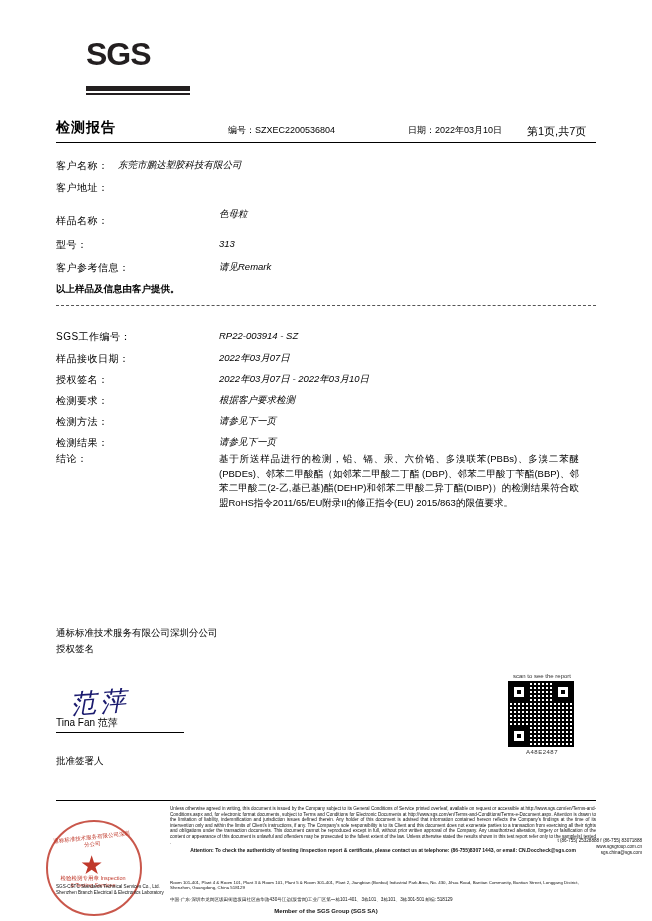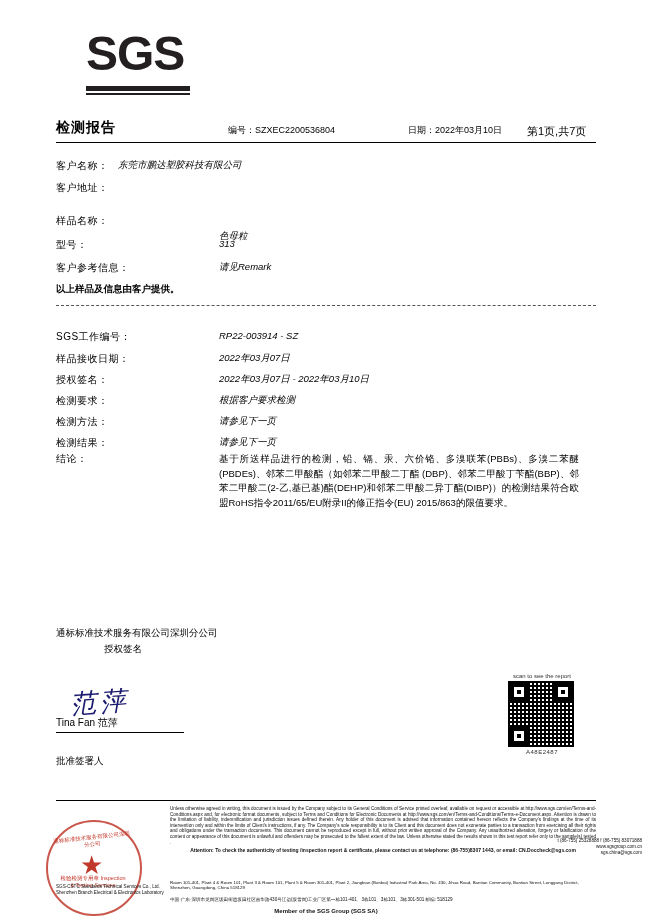--- a/index.html
+++ b/index.html
@@ -16,21 +16,21 @@
     height: 921px;
     background: #ffffff;
     overflow: hidden;
   }
   .sgs-logo {
     position: absolute;
     left: 86px;
     top: 30px;
     font-family: "Liberation Sans", sans-serif;
     font-weight: bold;
-    font-size: 48px;
+    font-size: 32px;
     letter-spacing: -1px;
     color: #231f20;
     line-height: 48px;
   }
   .logo-rule {
     position: absolute;
     left: 86px;
     top: 86px;
     width: 104px;
     height: 5px;
@@ -126,21 +126,20 @@
     top: 627px;
     font-size: 9.5px;
     color: #000;
   }
   .auth-line {
     position: absolute;
     left: 56px;
     top: 643px;
     font-size: 9.5px;
     color: #000;
-    margin-left: 48px;
   }
   .sig-script {
     position: absolute;
     left: 70px;
     top: 685px;
     font-family: "DejaVu Serif", serif;
     font-style: italic;
     font-size: 26px;
     color: #1a1a6e;
     letter-spacing: 4px;
@@ -344,21 +343,21 @@
   <div class="hdr-page">第1页,共7页</div>
 
   <div class="rule rule-top"></div>
 
   <div class="lbl" style="top:159px">客户名称：</div>
   <div class="val val-a" style="top:159px">东莞市鹏达塑胶科技有限公司</div>
 
   <div class="lbl" style="top:181px">客户地址：</div>
 
   <div class="lbl" style="top:214px">样品名称：</div>
-  <div class="val val-b" style="top:230px">色母粒</div>
+  <div class="val val-b" style="top:208px">色母粒</div>
 
   <div class="lbl" style="top:238px">型号：</div>
   <div class="val val-b" style="top:238px">313</div>
 
   <div class="lbl" style="top:261px">客户参考信息：</div>
   <div class="val val-b" style="top:261px">请见Remark</div>
 
   <div class="note" style="top:283px">以上样品及信息由客户提供。</div>
 
   <div class="dash-rule dash1"></div>

